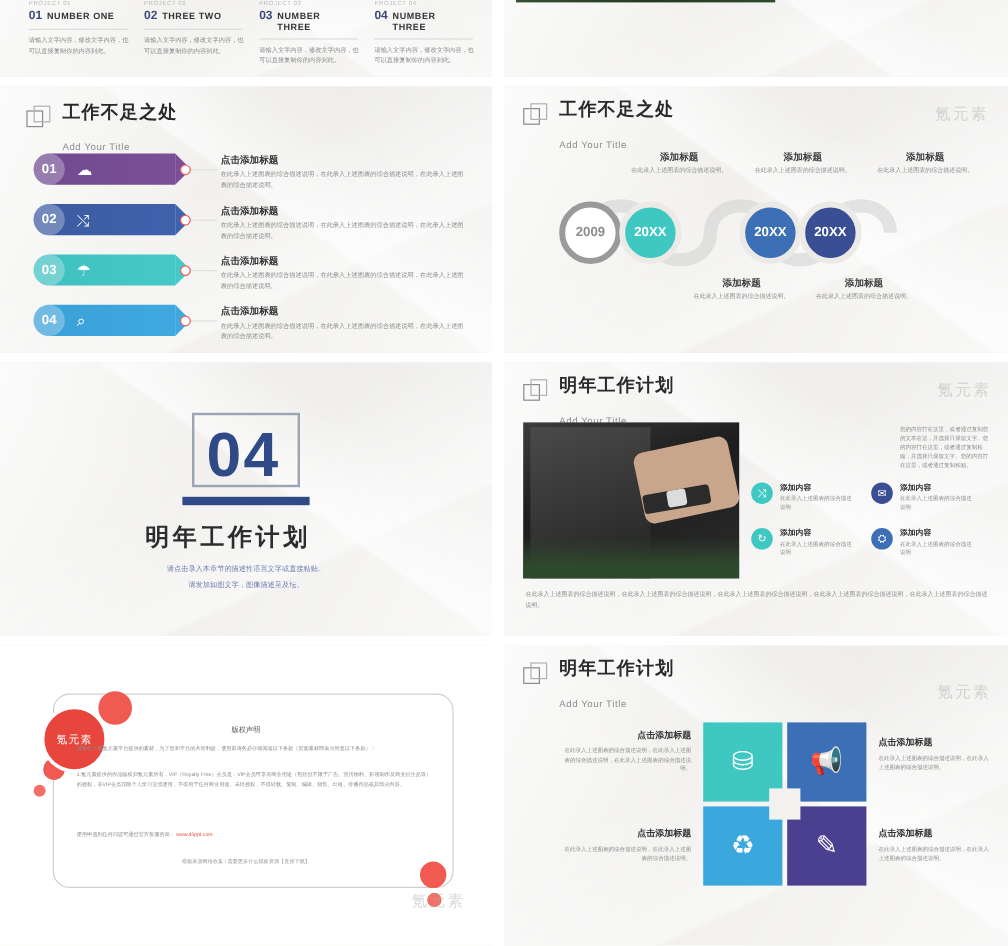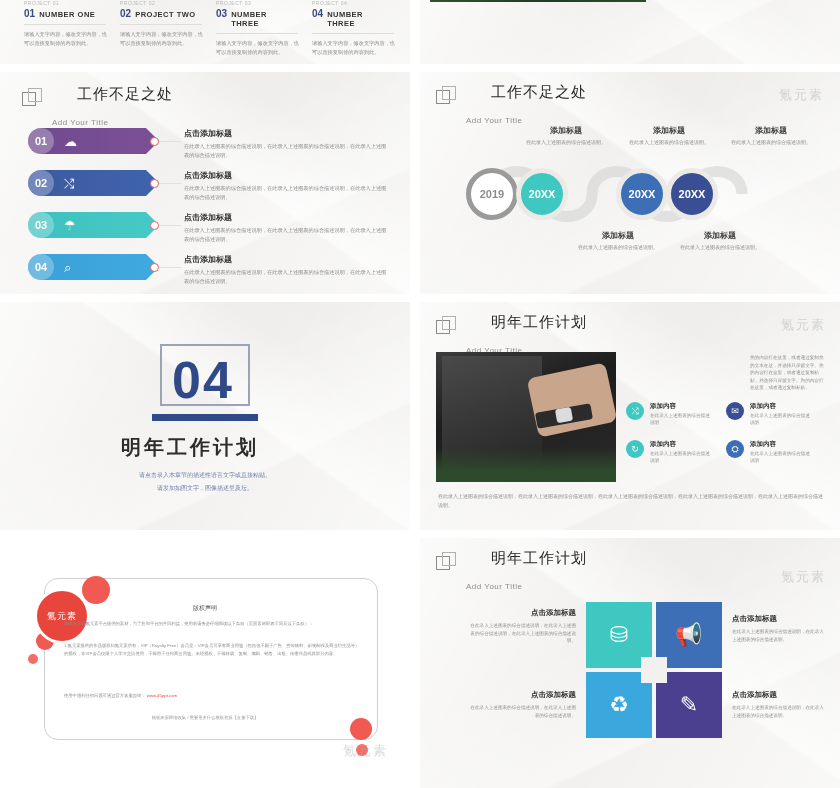--- a/index.html
+++ b/index.html
@@ -46,21 +46,21 @@
   
   .hdr { position:absolute; display:flex; align-items:flex-start; }
   .hdr-icon {
     position: relative; width: 22px; height: 22px; margin-right: 8px; margin-top: 2px; flex:none;
   }
   .hdr-icon i {
     position:absolute; display:block; border:1.5px solid #8a8a8a;
   }
   .hdr-icon i.b1 { left:0; top:4px; width:14px; height:14px; }
   .hdr-icon i.b2 { left:6px; top:0; width:14px; height:14px; border-color:#b0b0b0; }
-  .hdr-title { font-size: 15px; font-weight: normal; color: #2a2a2a; line-height: 16px; letter-spacing:1px;margin-left:25px;}
+  .hdr-title { font-size: 15px; font-weight: bold; color: #2a2a2a; line-height: 16px; letter-spacing:1px;}
   .hdr-sub { font-size: 8px; color: #8d8d8d; margin-top: 16px; letter-spacing:0.5px;}
 
   .watermark {
     position:absolute; font-size: 13px; color: rgba(170,170,170,0.45); letter-spacing:2px;
     font-family: "DejaVu Sans", sans-serif;
   }
   .num-lbl-sm { font-size:5px; color:#b9b9b9; letter-spacing:0.5px; }
   .num-big { font-size:10px; font-weight:bold; color:#3b4a7a; }
   .num-title { font-size:7.5px; font-weight:bold; color:#333; letter-spacing:0.5px;}
   .body-txt { font-size:5.2px; color:#8b8b8b; line-height:9px; }
@@ -150,21 +150,21 @@
           <span class="num-title">NUMBER ONE</span>
         </div>
         <div style="width:82px;height:1px;background:#ddd;margin:5px 0 5px 0;"></div>
         <div class="body-txt" style="width:85px;">请输入文字内容，修改文字内容，也可以直接复制你的内容到此。</div>
       </div>
 
       <div style="position:absolute;left:120px;top:46px;width:80px;">
         <div class="num-lbl-sm">PROJECT 02</div>
         <div style="display:flex;align-items:baseline;gap:4px;margin-top:2px;">
           <span class="num-big">02</span>
-          <span class="num-title">PROJECT TWO</span>
+          <span class="num-title">THREE TWO</span>
         </div>
         <div style="width:82px;height:1px;background:#ddd;margin:5px 0 5px 0;"></div>
         <div class="body-txt" style="width:85px;">请输入文字内容，修改文字内容，也可以直接复制你的内容到此。</div>
       </div>
 
       <div style="position:absolute;left:216px;top:46px;width:80px;">
         <div class="num-lbl-sm">PROJECT 03</div>
         <div style="display:flex;align-items:baseline;gap:4px;margin-top:2px;">
           <span class="num-big">03</span>
           <span class="num-title">NUMBER THREE</span>
@@ -269,21 +269,21 @@
       <div class="chain-body" style="left:103px;top:66px;">在此录入上述图表的综合描述说明。</div>
       <div class="chain-title" style="left:209px;top:53px;">添加标题</div>
       <div class="chain-body" style="left:206px;top:66px;">在此录入上述图表的综合描述说明。</div>
       <div class="chain-title" style="left:311px;top:53px;">添加标题</div>
       <div class="chain-body" style="left:308px;top:66px;">在此录入上述图表的综合描述说明。</div>
 
       <svg width="420" height="222" style="position:absolute;left:0;top:0;">
         <path d="M72 122 C 72 92, 122 92, 122 122 C 122 152, 172 152, 172 122 C 172 92, 222 92, 222 122 C 222 152, 272 152, 272 122 C 272 92, 322 92, 322 122" fill="none" stroke="#cfcfcf" stroke-width="11" opacity="0.55"></path>
       </svg>
 
-      <div class="ring" style="left:46px;top:96px;width:52px;height:52px;background:#fff;border:5px solid #9a9a9a;color:#8d8d8d;font-size:11px;">2019</div>
+      <div class="ring" style="left:46px;top:96px;width:52px;height:52px;background:#fff;border:5px solid #9a9a9a;color:#8d8d8d;font-size:11px;">2009</div>
       <div class="ring" style="left:96px;top:96px;width:52px;height:52px;background:#3fc7c2;border:5px solid #eceae7;font-size:11px;">20XX</div>
       <div class="ring" style="left:196px;top:96px;width:52px;height:52px;background:#3c6fb5;border:5px solid #eceae7;font-size:11px;">20XX</div>
       <div class="ring" style="left:246px;top:96px;width:52px;height:52px;background:#3a4f93;border:5px solid #eceae7;font-size:11px;">20XX</div>
 
       <div class="chain-title" style="left:158px;top:158px;">添加标题</div>
       <div class="chain-body" style="left:155px;top:171px;">在此录入上述图表的综合描述说明。</div>
       <div class="chain-title" style="left:260px;top:158px;">添加标题</div>
       <div class="chain-body" style="left:257px;top:171px;">在此录入上述图表的综合描述说明。</div>
     </div>
   </div>

